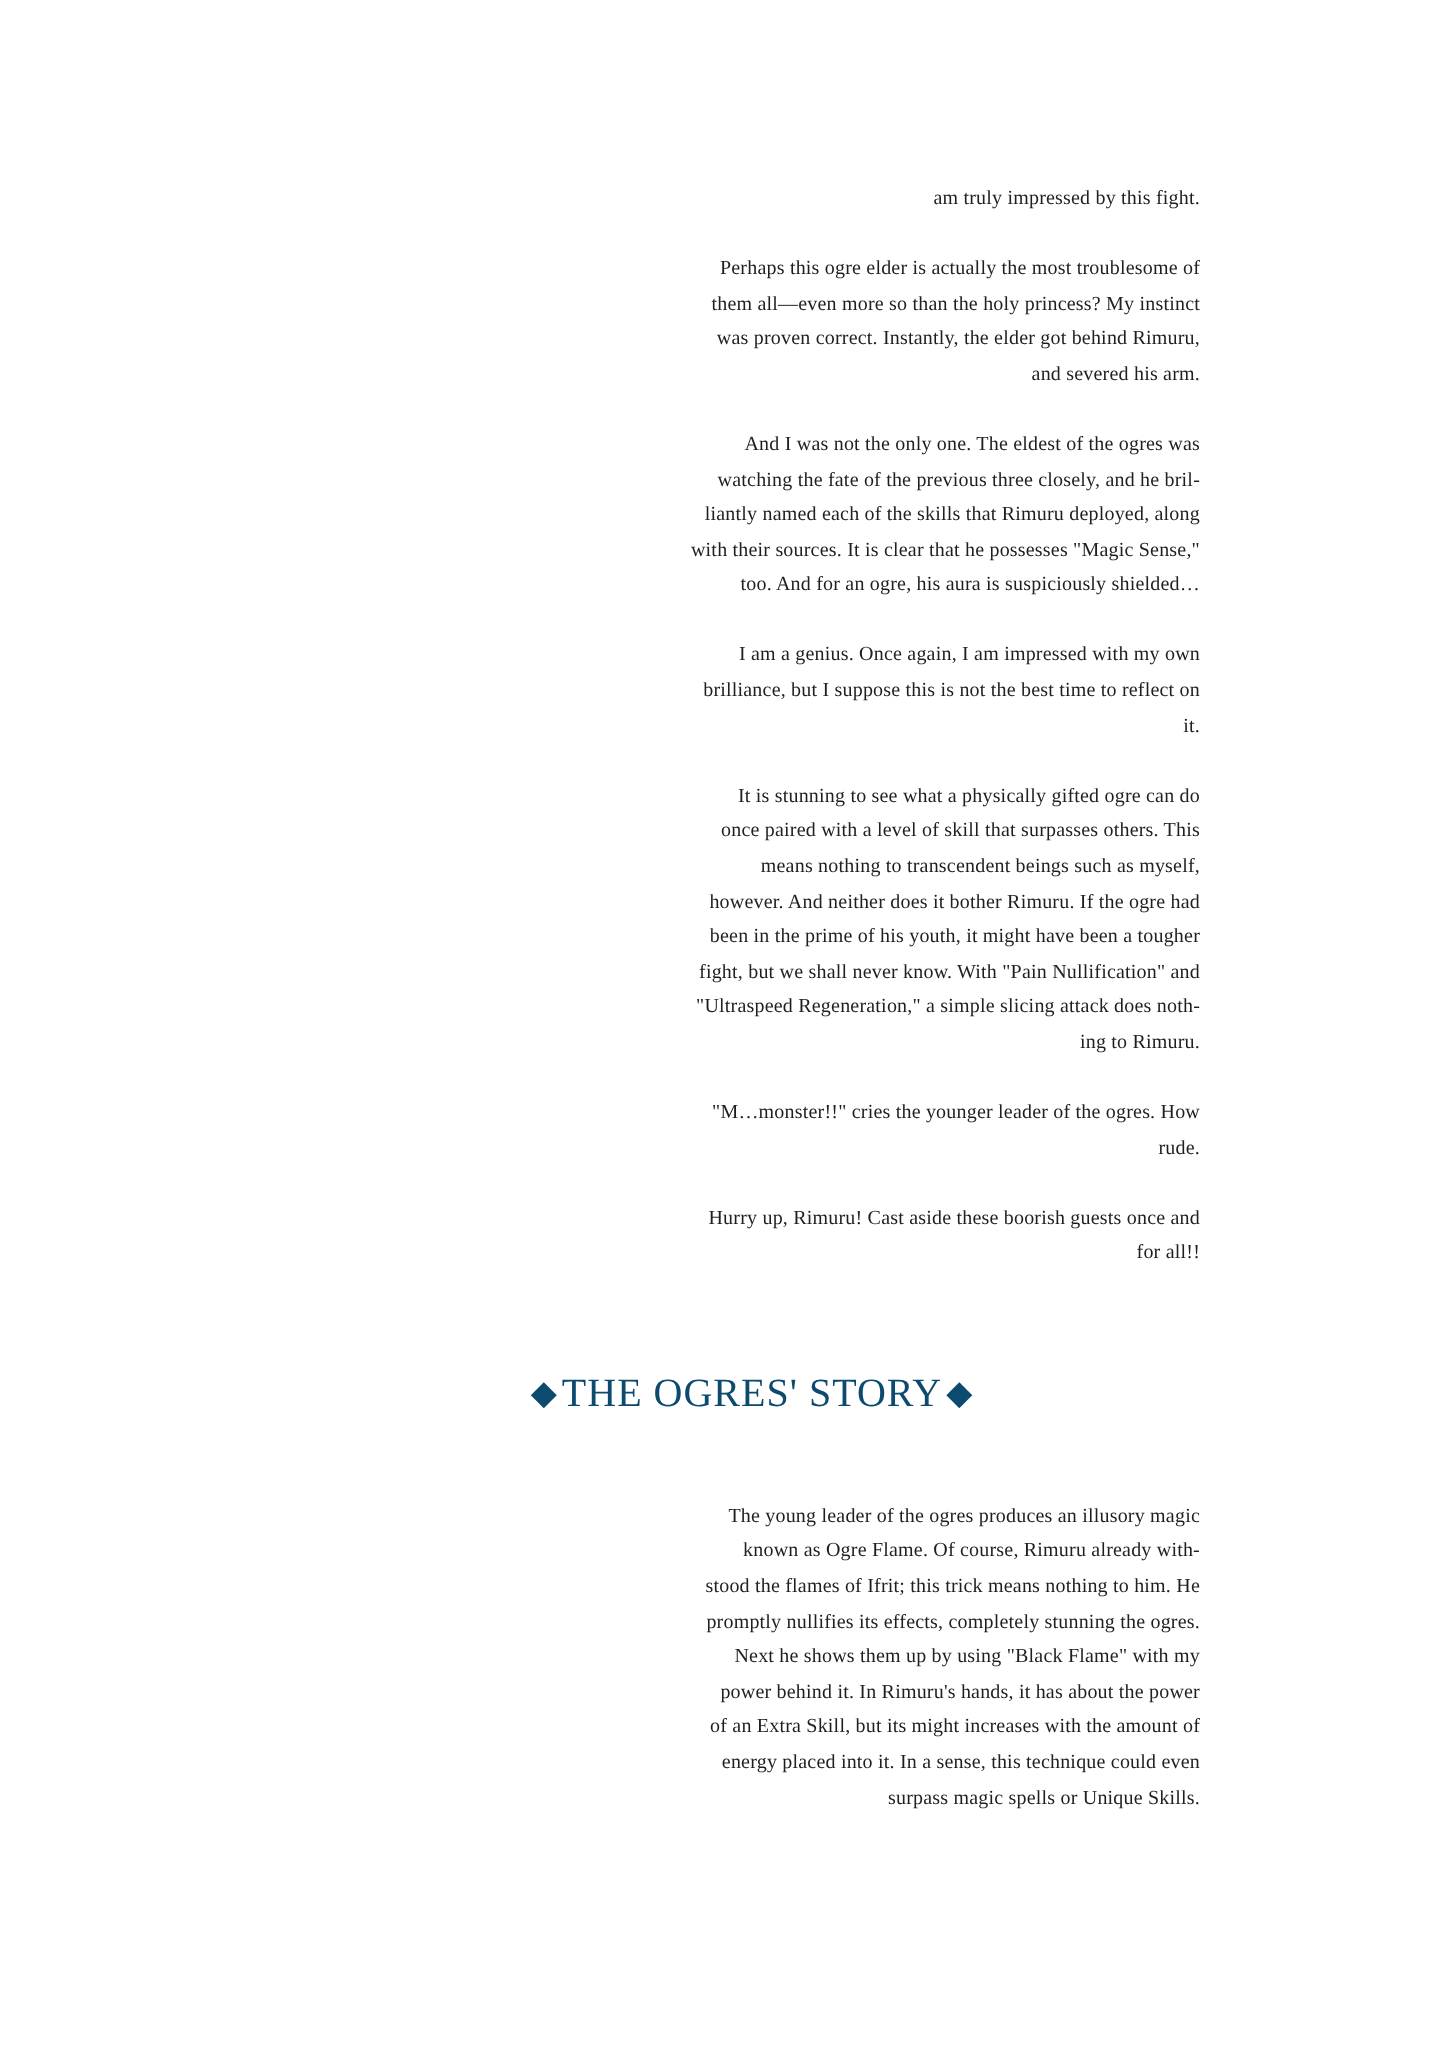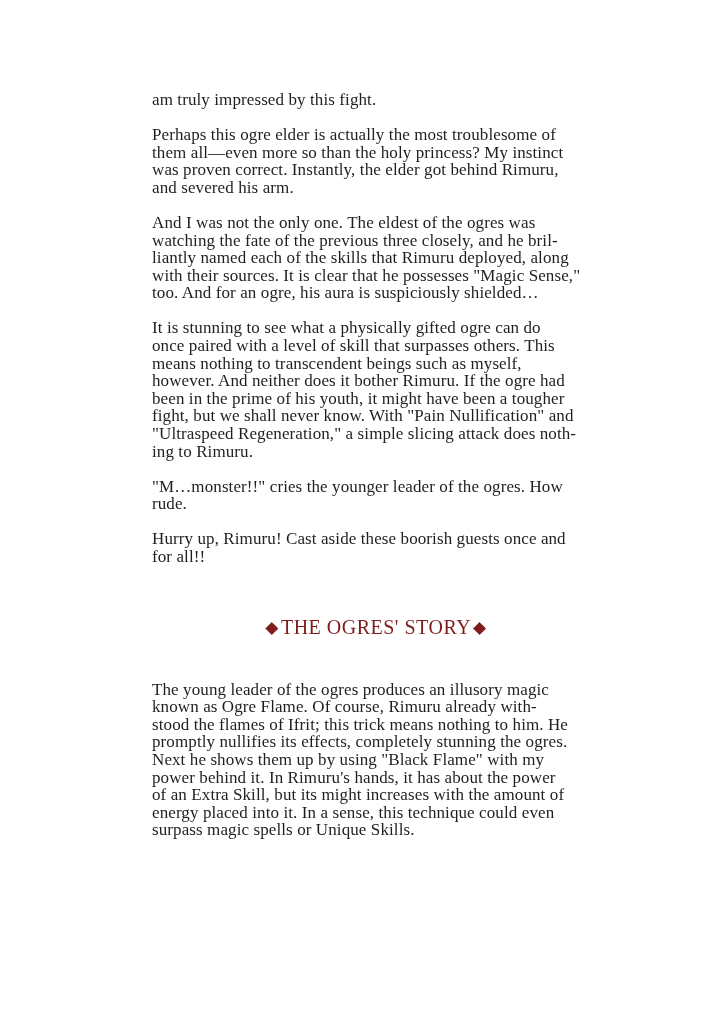--- a/index.html
+++ b/index.html
@@ -21,35 +21,36 @@
   }
   .text-column {
     position: absolute;
     left: 152px;
     top: 91px;
     width: 448px;
     color: #1f1f1f;
   }
   .body-paragraph {
     margin: 17.5px 0 0 0;
-    font-size: 17px;
+    font-size: 10px;
     line-height: 17.6px;
     white-space: pre-line;    
     letter-spacing: 0.1px;
+    text-align: right;
   }
   .body-paragraph:first-child {
     margin-top: 0;
   }
   .section-heading {
     margin: 49px 0 40px 0;
     font-size: 20px;
     line-height: 24px;
     font-weight: normal;
     text-align: center;
-    color: #7f1d1d;
+    color: #0c4a6e;
     letter-spacing: 0.5px;
     white-space: nowrap;
   }
   .section-heading .diamond {
     font-size: 17px;
     position: relative;
     top: -1px;
     margin: 0 2px;
   }
 </style>
@@ -65,20 +66,23 @@
 them all—even more so than the holy princess? My instinct
 was proven correct. Instantly, the elder got behind Rimuru,
 and severed his arm.</p>
 
     <p class="body-paragraph">And I was not the only one. The eldest of the ogres was
 watching the fate of the previous three closely, and he bril-
 liantly named each of the skills that Rimuru deployed, along
 with their sources. It is clear that he possesses "Magic Sense,"
 too. And for an ogre, his aura is suspiciously shielded…</p>
 
+    <p class="body-paragraph">I am a genius. Once again, I am impressed with my own
+brilliance, but I suppose this is not the best time to reflect on
+it.</p>
 
     <p class="body-paragraph">It is stunning to see what a physically gifted ogre can do
 once paired with a level of skill that surpasses others. This
 means nothing to transcendent beings such as myself,
 however. And neither does it bother Rimuru. If the ogre had
 been in the prime of his youth, it might have been a tougher
 fight, but we shall never know. With "Pain Nullification" and
 "Ultraspeed Regeneration," a simple slicing attack does noth-
 ing to Rimuru.</p>
 

